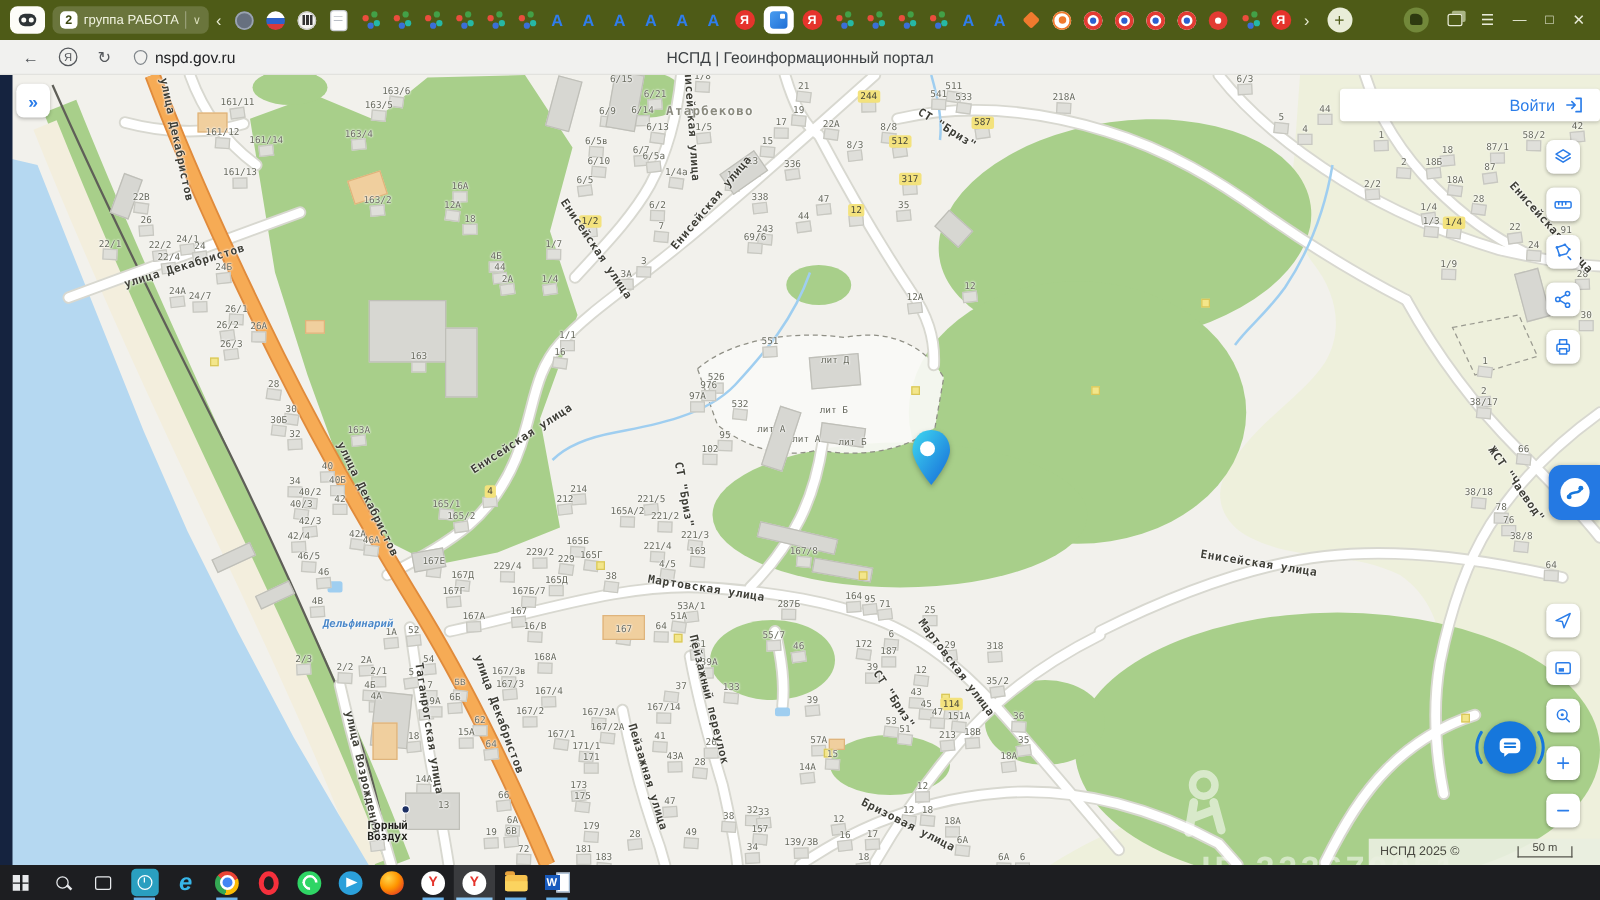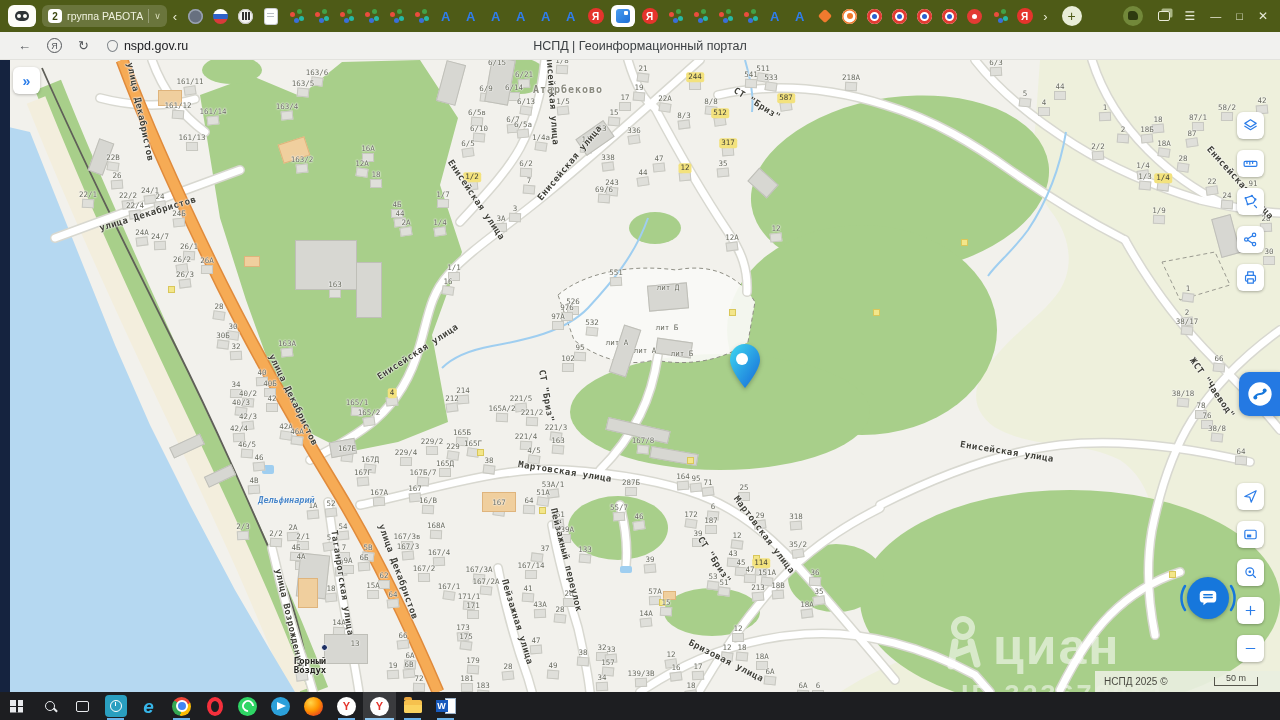--- a/index.html
+++ b/index.html
@@ -909,21 +909,21 @@
       <div class="mlabel" style="left: 296px; top: 488px; transform: translate(-50%, -50%);">4Б</div>
       <div class="mlabel" style="left: 301px; top: 497px; transform: translate(-50%, -50%);">4А</div>
       <div class="mlabel" style="left: 313px; top: 446px; transform: translate(-50%, -50%);">1А</div>
       <div class="mlabel" style="left: 331px; top: 444px; transform: translate(-50%, -50%);">52</div>
       <div class="mlabel" style="left: 343px; top: 467px; transform: translate(-50%, -50%);">54</div>
       <div class="mlabel" style="left: 329px; top: 478px; transform: translate(-50%, -50%);">5</div>
       <div class="mlabel" style="left: 344px; top: 488px; transform: translate(-50%, -50%);">7</div>
       <div class="mlabel" style="left: 341px; top: 503px; transform: translate(-50%, -50%);">9</div>
       <div class="mlabel" style="left: 348px; top: 501px; transform: translate(-50%, -50%);">9А</div>
       <div class="mlabel" style="left: 364px; top: 498px; transform: translate(-50%, -50%);">6Б</div>
-      <div class="mlabel" style="left: 368px; top: 488px; transform: translate(-50%, -50%);">5В</div>
+      <div class="mlabel" style="left: 368px; top: 488px; transform: translate(-50%, -50%); font-family: Liberation Mono, monospace;">5В</div>
       <div class="mlabel" style="left: 384px; top: 516px; transform: translate(-50%, -50%);">62</div>
       <div class="mlabel" style="left: 373px; top: 526px; transform: translate(-50%, -50%);">15А</div>
       <div class="mlabel" style="left: 331px; top: 529px; transform: translate(-50%, -50%);">18</div>
       <div class="mlabel" style="left: 393px; top: 535px; transform: translate(-50%, -50%);">64</div>
       <div class="mlabel" style="left: 339px; top: 563px; transform: translate(-50%, -50%);">14А</div>
       <div class="mlabel" style="left: 355px; top: 584px; transform: translate(-50%, -50%);">13</div>
       <div class="mlabel" style="left: 403px; top: 576px; transform: translate(-50%, -50%);">66</div>
       <div class="mlabel" style="left: 410px; top: 596px; transform: translate(-50%, -50%);">6А</div>
       <div class="mlabel" style="left: 409px; top: 605px; transform: translate(-50%, -50%);">6В</div>
       <div class="mlabel" style="left: 393px; top: 606px; transform: translate(-50%, -50%);">19</div>
@@ -1016,30 +1016,35 @@
       <div class="mlabel place-station" style="left: 310px; top: 606px; transform: translate(-50%, -50%);">Горный
 Воздух</div>
       <div class="station-dot" style="left: 321px; top: 584px;"></div>
     </div>
 
   <div class="wm">
     <svg width="44" height="66" style="position:absolute;left:6px;top:4px">
       <circle cx="22" cy="14" r="9" fill="none" stroke="rgba(255,255,255,0.55)" stroke-width="6"></circle>
       <path d="M14,28 L10,52 M30,28 L36,50 M14,40 L30,34" stroke="rgba(255,255,255,0.55)" stroke-width="7" stroke-linecap="round" fill="none"></path>
     </svg>
-    <span class="wm-brand">циан</span>
     <span class="wm-id">ID 323670051</span>
   </div>
 
   <svg id="marker" width="36" height="48" viewBox="0 0 36 48">
     <path d="M18,2 C9,2 3,9 3,18 C3,28 18,46 18,46 C18,46 33,28 33,18 C33,9 27,2 18,2 Z" fill="url(#mg)"></path>
     <circle cx="15" cy="17" r="6" fill="#fff"></circle>
   </svg>
 
   <div class="expand-btn">»</div>
+  <div class="login-bar">
+    <span class="login-lbl">Войти</span>
+    <svg width="17" height="16" viewBox="0 0 24 24" fill="none" stroke="#2b7de9" stroke-width="2" stroke-linecap="round" stroke-linejoin="round">
+      <path d="M3 12 h10 M9 8 l4 4 -4 4 M14 4 h6 v16 h-6"></path>
+    </svg>
+  </div>
   <div id="stack-top" class="ctrl-stack">
       <div class="mbtn">
         <svg width="17" height="17" viewBox="0 0 24 24" fill="none" stroke="#2b7de9" stroke-width="1.7" stroke-linecap="round" stroke-linejoin="round">
           <path d="M12 4 L20 9 L12 14 L4 9 Z"></path>
           <path d="M4 13 L12 18 L20 13"></path>
         </svg>
       </div>
       <div class="mbtn">
         <svg width="17" height="17" viewBox="0 0 24 24" fill="none" stroke="#2b7de9" stroke-width="1.7" stroke-linecap="round" stroke-linejoin="round">
           <rect x="3" y="9" width="18" height="7" rx="1.5"></rect>

